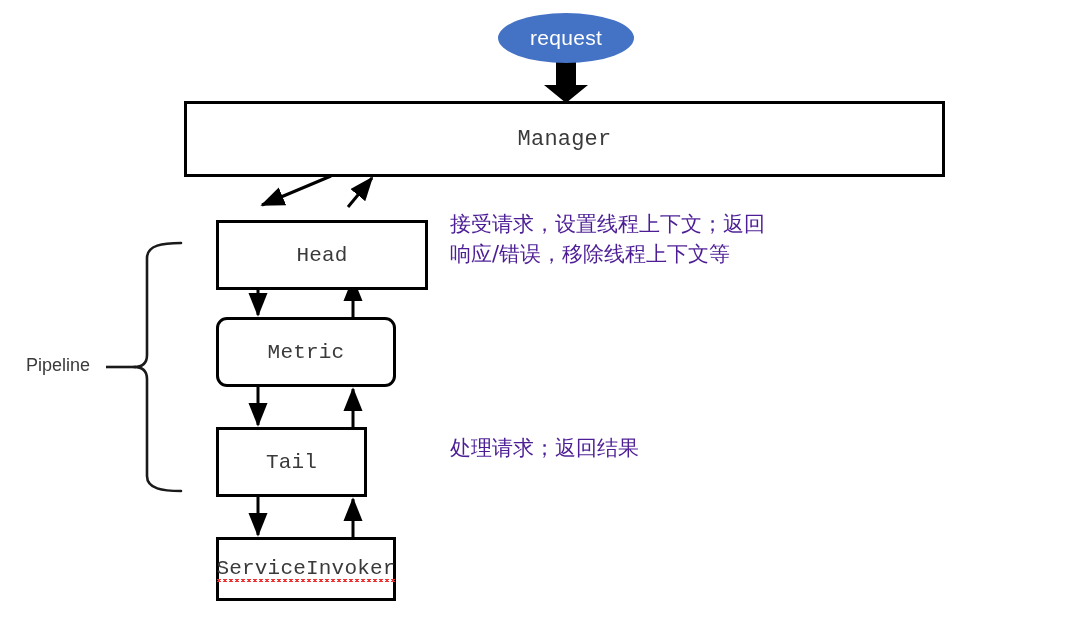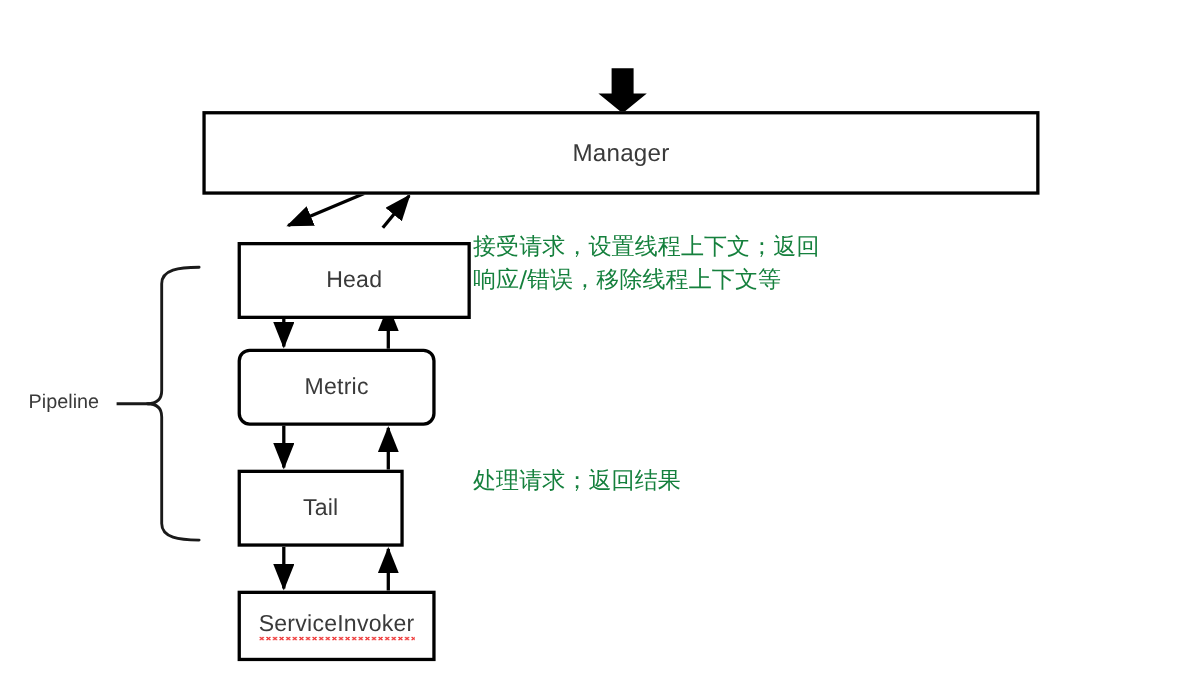--- a/index.html
+++ b/index.html
@@ -30,41 +30,43 @@
     position: absolute;
     box-sizing: border-box;
     border: 3px solid #000000;
     background: #ffffff;
     display: flex;
     align-items: center;
     justify-content: center;
     font-size: 21px;
     color: #3a3a3a;
     letter-spacing: 0.2px;
+    font-family: Liberation Mono, monospace;
   }
   .node-box.wide {
     font-size: 22px;
   }
   .ellipse-node {
     position: absolute;
     border-radius: 50%;
     display: flex;
     align-items: center;
     justify-content: center;
     color: #ffffff;
     font-size: 21px;
     letter-spacing: 0.3px;
   }
   .annot {
     position: absolute;
     font-size: 21px;
     line-height: 30px;
-    color: #15803d;
+    color: #4c1d95;
     white-space: pre-line;
     font-family: "DejaVu Sans", "Liberation Sans", sans-serif;
+    margin-left: 20px;
   }
   .brace-label {
     position: absolute;
     font-size: 18px;
     color: #3a3a3a;
   }
   .misspelled {
     position: relative;
     display: inline-block;
     padding-bottom: 2px;
@@ -113,20 +115,23 @@
                C163,243 147,245 147,258
                L147,355
                C147,364 142,367 134,367
                C142,367 147,370 147,379
                L147,476
                C147,489 163,491 181,491"></path>
     </g>
     <line x1="106" y1="367" x2="136" y2="367" stroke="#1a1a1a" stroke-width="2.6"></line>
   </svg>
 
+  <div class="ellipse-node" style="left:498px; top:13px; width:136px; height:50px; background:#4472C4;">
+    <span>request</span>
+  </div>
 
   <div class="node-box wide" style="left:184px; top:101px; width:761px; height:76px;">
     <span>Manager</span>
   </div>
 
   <div class="node-box" style="left:216px; top:220px; width:212px; height:70px;">
     <span>Head</span>
   </div>
 
   <div class="node-box" style="left:216px; top:317px; width:180px; height:70px;border-radius:11px;">
@@ -142,15 +147,15 @@
   </div>
 
   <div class="brace-label" style="left:26px; top:355px;">
     <span>Pipeline</span>
   </div>
 
   <div class="annot" style="left:430px; top:209px; width:400px;">接受请求，设置线程上下文；返回
 响应/错误，移除线程上下文等</div>
 
 
-  <div class="annot" style="left:430px; top:422px; width:400px;"> 处理请求；返回结果</div>
+  <div class="annot" style="left:430px; top:433px; width:400px;"> 处理请求；返回结果</div>
 
 </div>
 
 </body></html>

